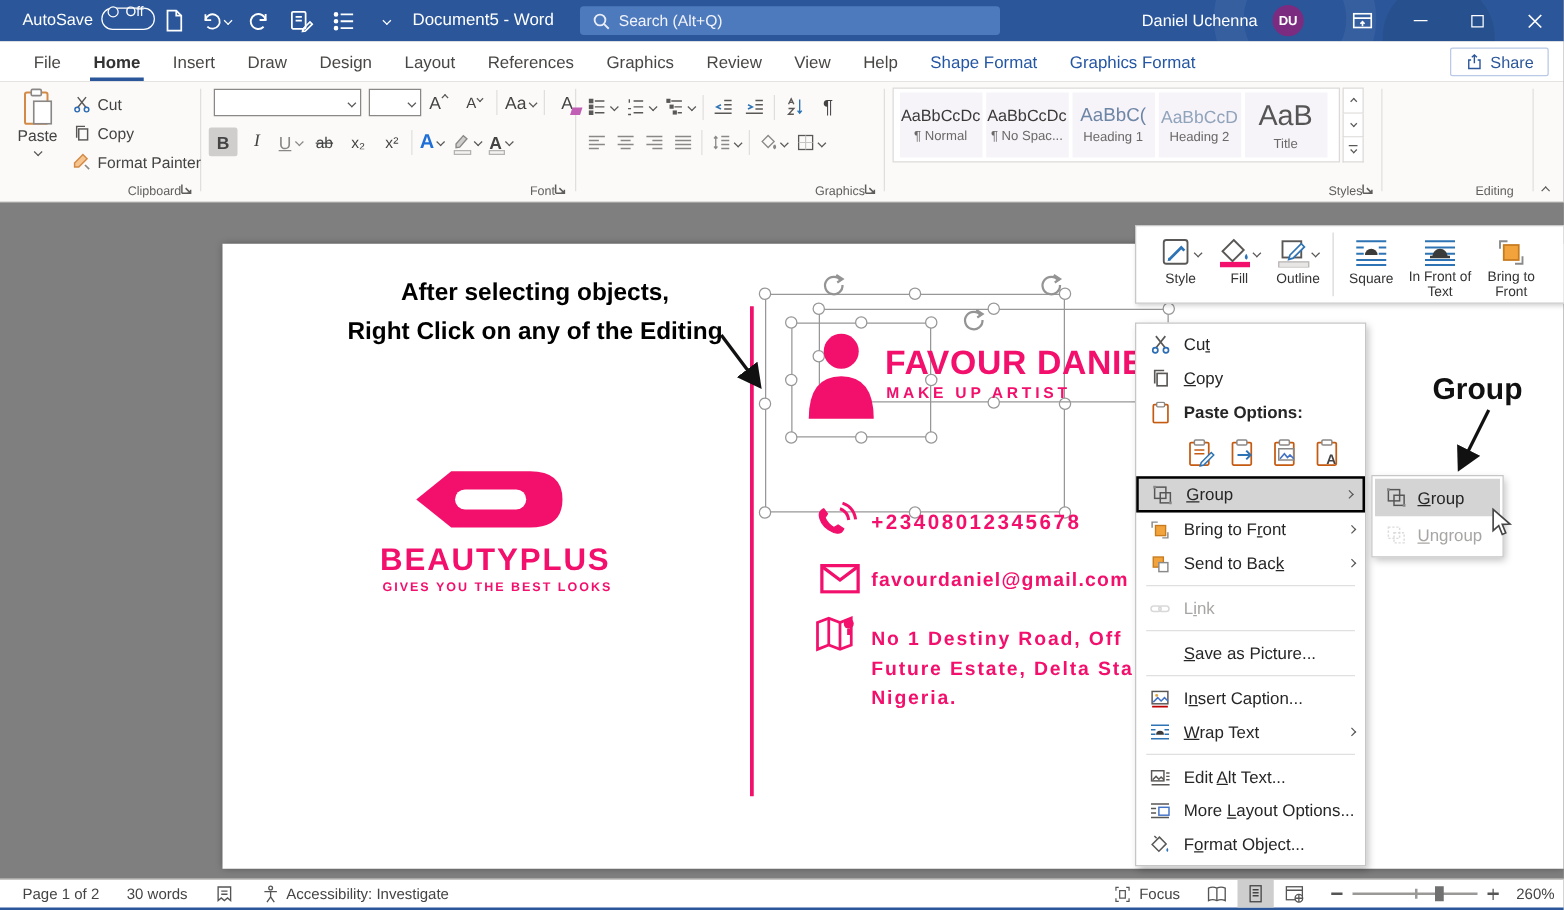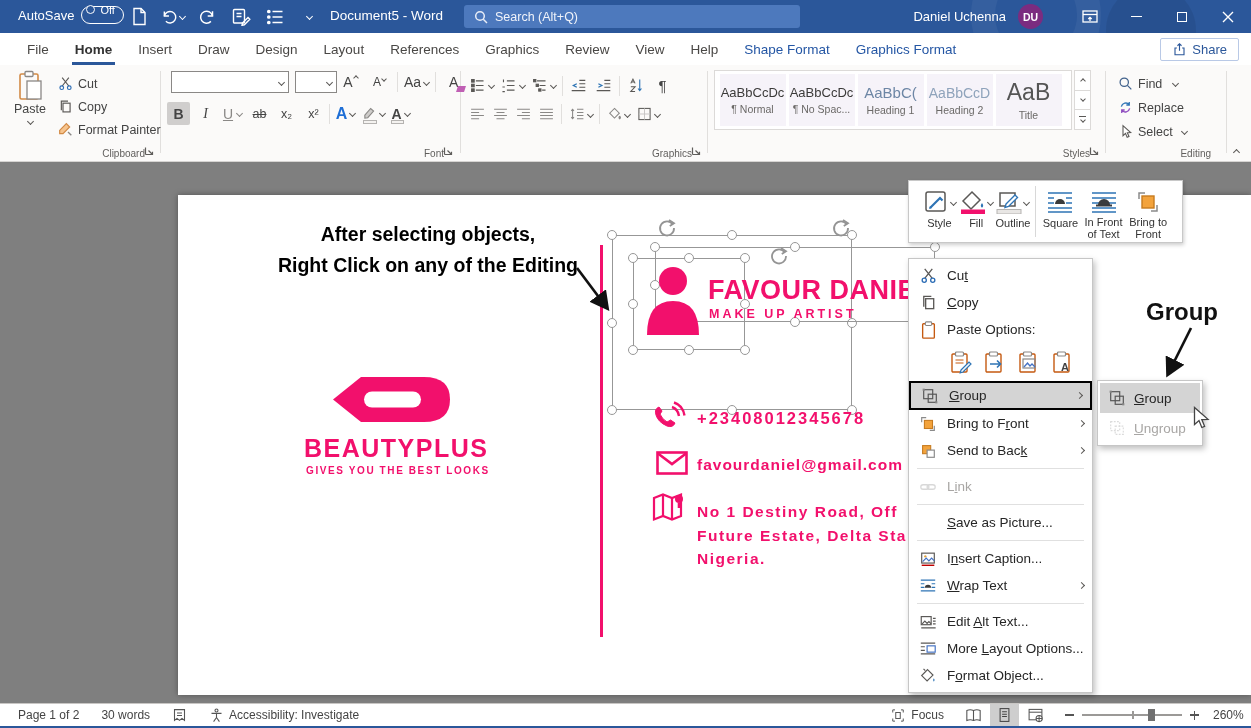--- a/index.html
+++ b/index.html
@@ -94,32 +94,32 @@
 .frame{position:absolute;border:1.2px solid #979797}
 .h{position:absolute;width:10px;height:10px;border:1.5px solid #979797;border-radius:50%;background:#fff}
 .h.tl{left:-6px;top:-6px}.h.tm{left:50%;margin-left:-5px;top:-6px}.h.tr{right:-6px;top:-6px}
 .h.ml{left:-6px;top:50%;margin-top:-5px}.h.mr{right:-6px;top:50%;margin-top:-5px}
 .h.bl{left:-6px;bottom:-6px}.h.bm{left:50%;margin-left:-5px;bottom:-6px}.h.br{right:-6px;bottom:-6px}
 .rot{position:absolute;width:22px;height:22px}
 .canvas-arrows{position:absolute;left:0;top:0;pointer-events:none}
 .group-note{position:absolute;left:1146px;top:136px;font-size:24px;font-weight:bold;color:#111}
 
 
-.ftb{position:absolute;left:908px;top:18px;width:275px;height:63px;background:#fff;border:1px solid #c8c8c8;box-shadow:1px 2px 4px rgba(0,0,0,.2);display:flex;align-items:stretch;padding:2px 12px}
+.ftb{position:absolute;left:908px;top:18px;width:344px;height:63px;background:#fff;border:1px solid #c8c8c8;box-shadow:1px 2px 4px rgba(0,0,0,.2);display:flex;align-items:stretch;padding:2px 12px}
 .ftb-item{width:47px;display:flex;flex-direction:column;align-items:center;padding-top:4px;font-size:11px;color:#333;text-align:center;line-height:12px}
 .ftb-ico{height:30px;display:flex;align-items:center;gap:2px}
 .ftb-div{width:1px;background:#d8d8d8;margin:3px 4px}
 
 
 .cmenu{position:absolute;left:908px;top:96px;width:185px;background:#fff;border:1px solid #c6c6c6;box-shadow:2px 3px 6px rgba(0,0,0,.25);padding:3px 0;font-size:13.5px;color:#262626}
 .cm-row{height:27px;display:flex;align-items:center;padding:0 8px 0 7px;position:relative}
 .cm-ic{width:24px;display:flex;justify-content:center;margin-right:7px;flex:none}
 .cm-lb{white-space:nowrap}
 .cm-lb u{text-decoration:underline}
-.cm-row.bold .cm-lb{font-weight:normal}
+.cm-row.bold .cm-lb{font-weight:bold}
 .cm-arrow{margin-left:auto}
 .cm-sep{height:1px;background:#e0e0e0;margin:4px 8px}
 .cm-row.hl{background:#d4d4d4;border:2px solid #000;height:29px}
 .cm-row.disabled{color:#a8a6a4}
 .cm-row.disabled svg{opacity:.45}
 .pasterow{height:38px;display:flex;align-items:center;gap:6px;padding-left:38px}
 .pbox{width:28px;height:28px;display:flex;align-items:center;justify-content:center}
 
 
 .submenu{position:absolute;left:1097px;top:218px;width:106px;background:#fff;border:1px solid #c6c6c6;box-shadow:2px 3px 6px rgba(0,0,0,.25);padding:2px;font-size:13.5px;color:#262626}
@@ -521,44 +521,20 @@
     <div class="glabel">Styles</div>
     <div class="launcher">
         <svg width="12" height="12" viewBox="0 0 12 12" fill="none" stroke="#5f5d5b" stroke-width="1.2">
           <path d="M2.5 2.5 v7 M2.5 9.5 h7"></path>
           <path d="M5.5 5.5 l4 4 M9.5 6.8 v2.7 h-2.7"></path>
         </svg>
       </div>
   </div>
 
   <div class="group" style="left:1106px;width:120px">
-    <div class="edit-col">
-      <div class="rsmall">
-        <svg width="15" height="15" viewBox="0 0 18 18" fill="none" stroke="#41628c" stroke-width="1.5">
-            <circle cx="7.5" cy="7.5" r="5"></circle>
-            <path d="M11.3 11.3 L16 16"></path>
-          </svg>
-        <span>Find</span>
-          <span class="chev down" style="margin-left:6px"></span>
-      </div>
-      <div class="rsmall">
-        <svg width="15" height="15" viewBox="0 0 18 18" fill="none" stroke-width="1.6">
-            <path d="M4 8 a5.5 5.5 0 0 1 9.5-2.5 M13.5 2.5 v3.5 h-3.5" stroke="#2e74b5" fill="none"></path>
-            <path d="M14 10 a5.5 5.5 0 0 1 -9.5 2.5 M4.5 15.5 v-3.5 h3.5" stroke="#8e4bbf" fill="none"></path>
-          </svg>
-        <span>Replace</span>
-      </div>
-      <div class="rsmall">
-        <svg width="15" height="15" viewBox="0 0 18 18" fill="none" stroke="#5a5856" stroke-width="1.3">
-            <path d="M6 2 v12 l3-2.8 2 4.8 2.2-1 -2-4.6 4 -.2 z" fill="#fff"></path>
-          </svg>
-        <span>Select</span>
-          <span class="chev down" style="margin-left:4px"></span>
-      </div>
-    </div>
     <div class="glabel">Editing</div>
   </div>
   <span class="collapse chev up"></span>
 </div>
 
 <div class="canvas">
   <div class="page">
     <div class="annotation">
       <div>After selecting objects,</div>
       <div>Right Click on any of the Editing</div>

